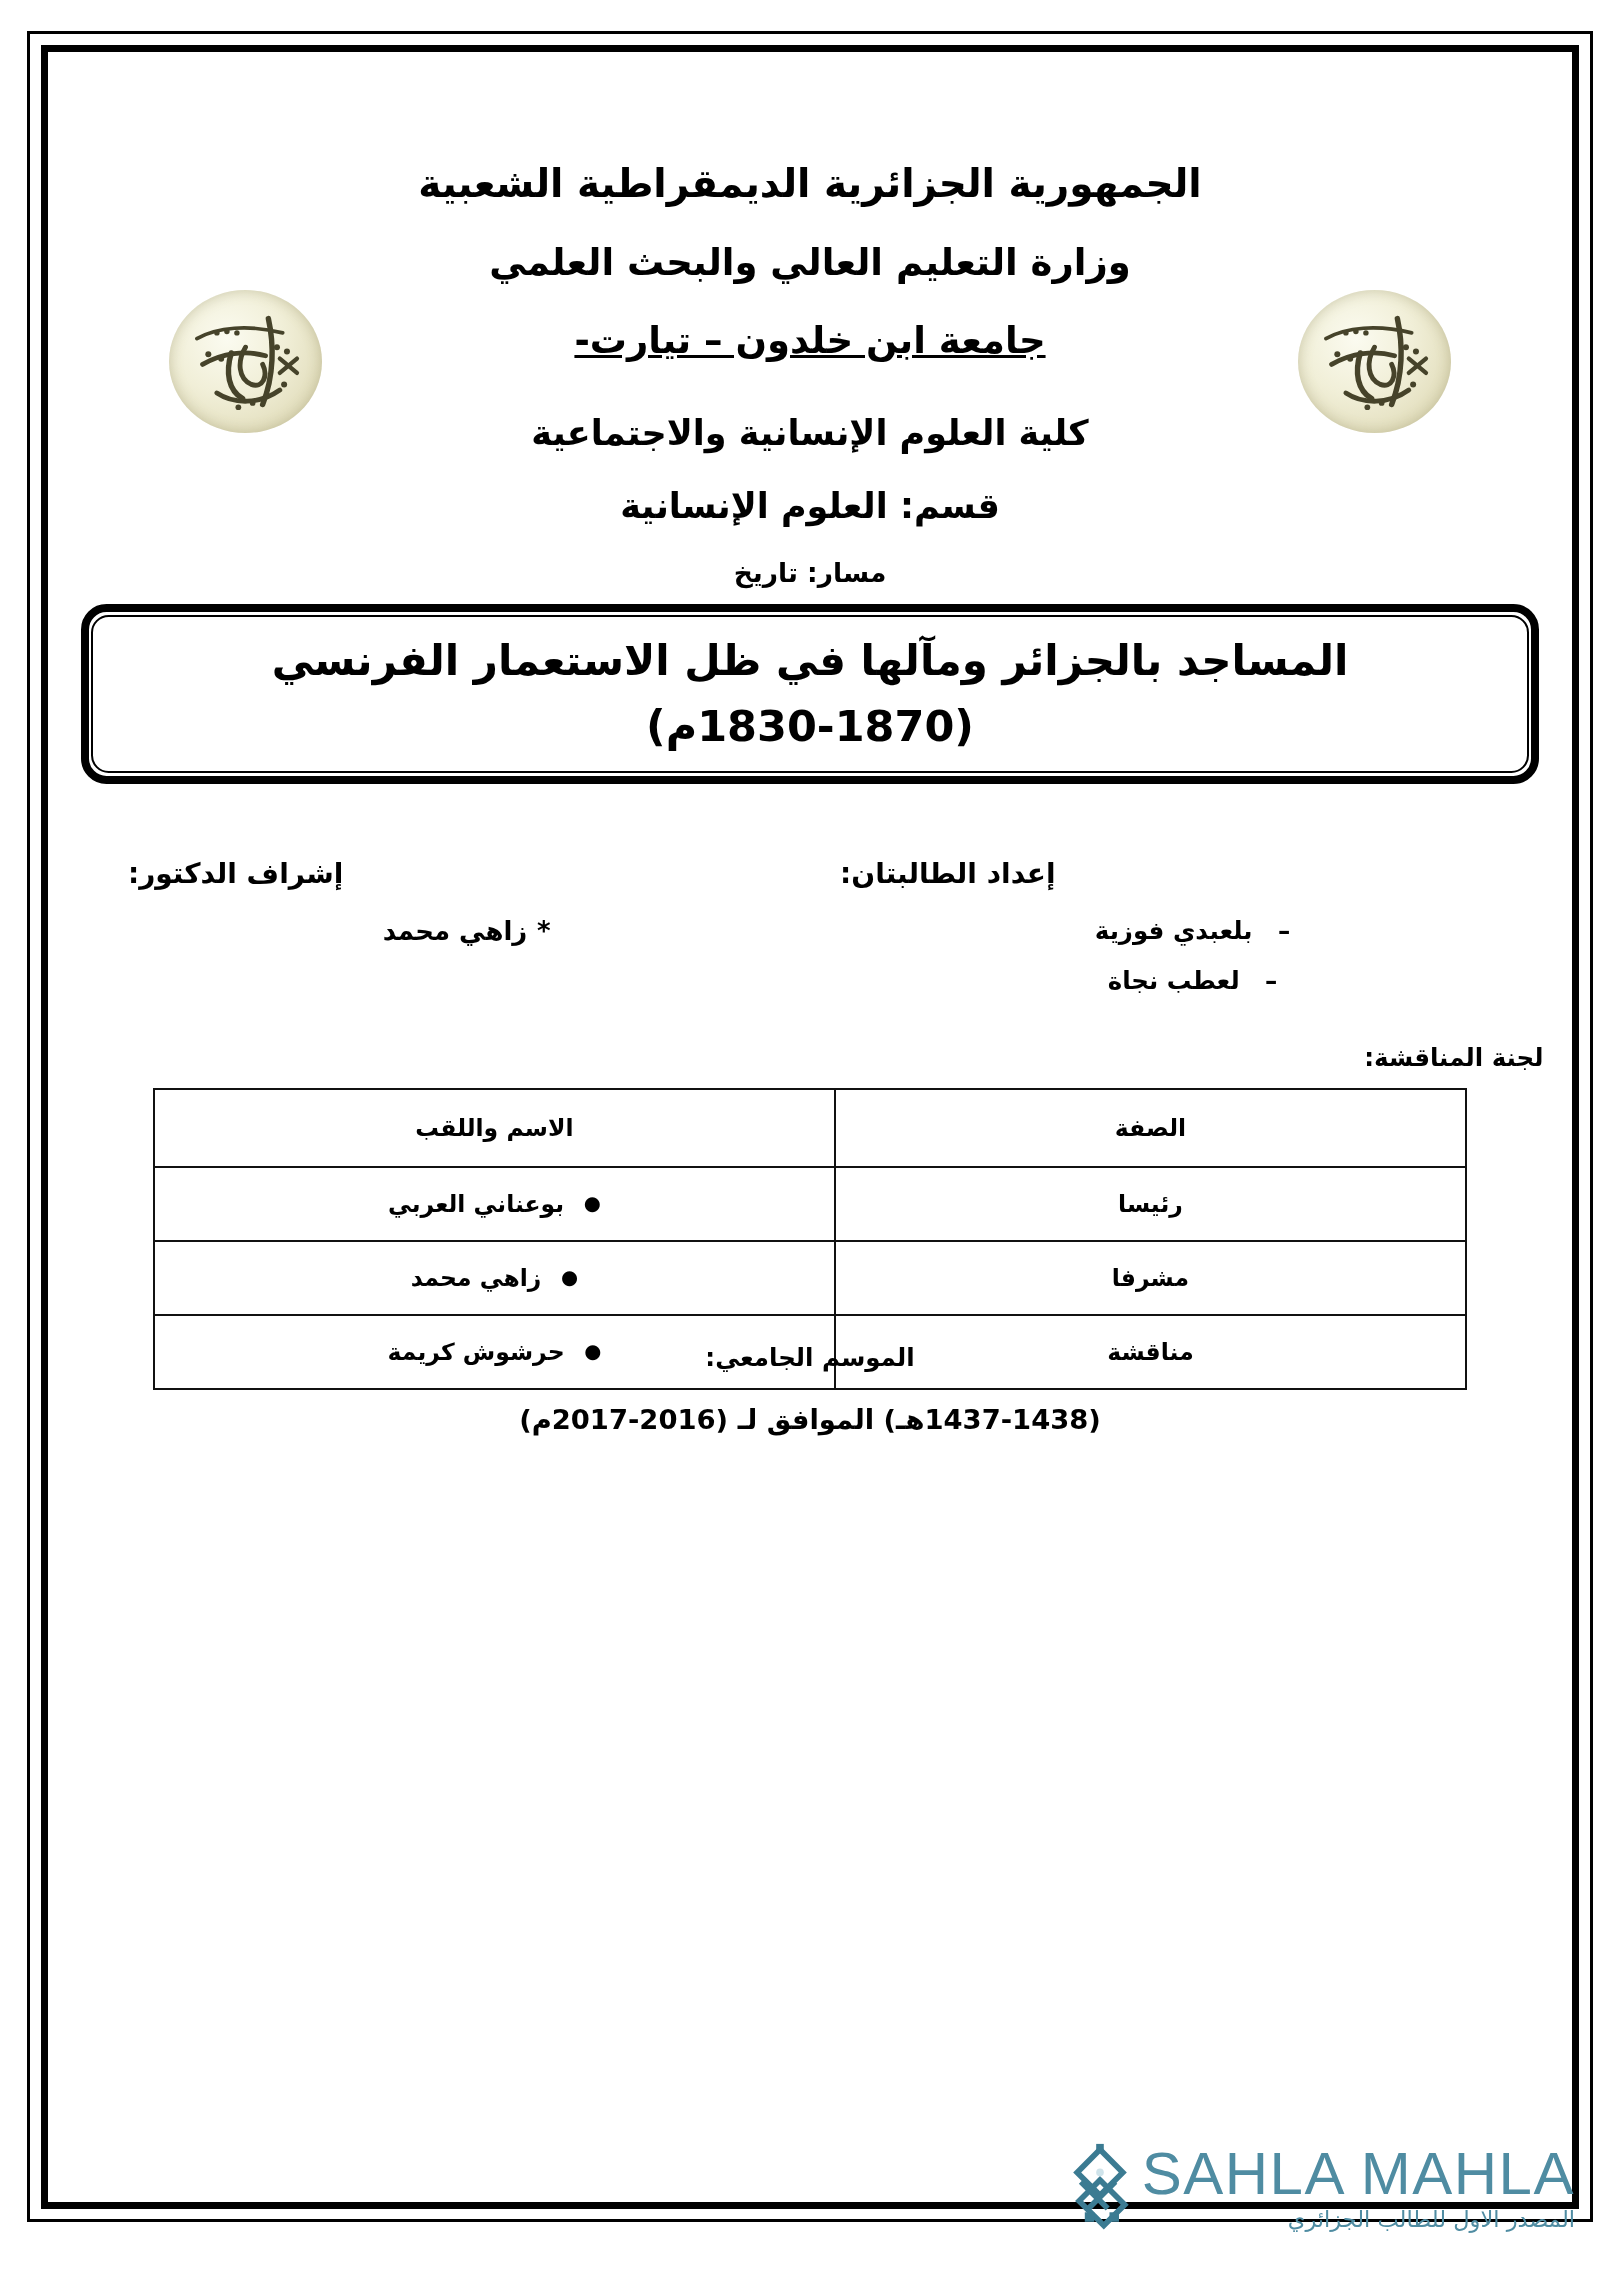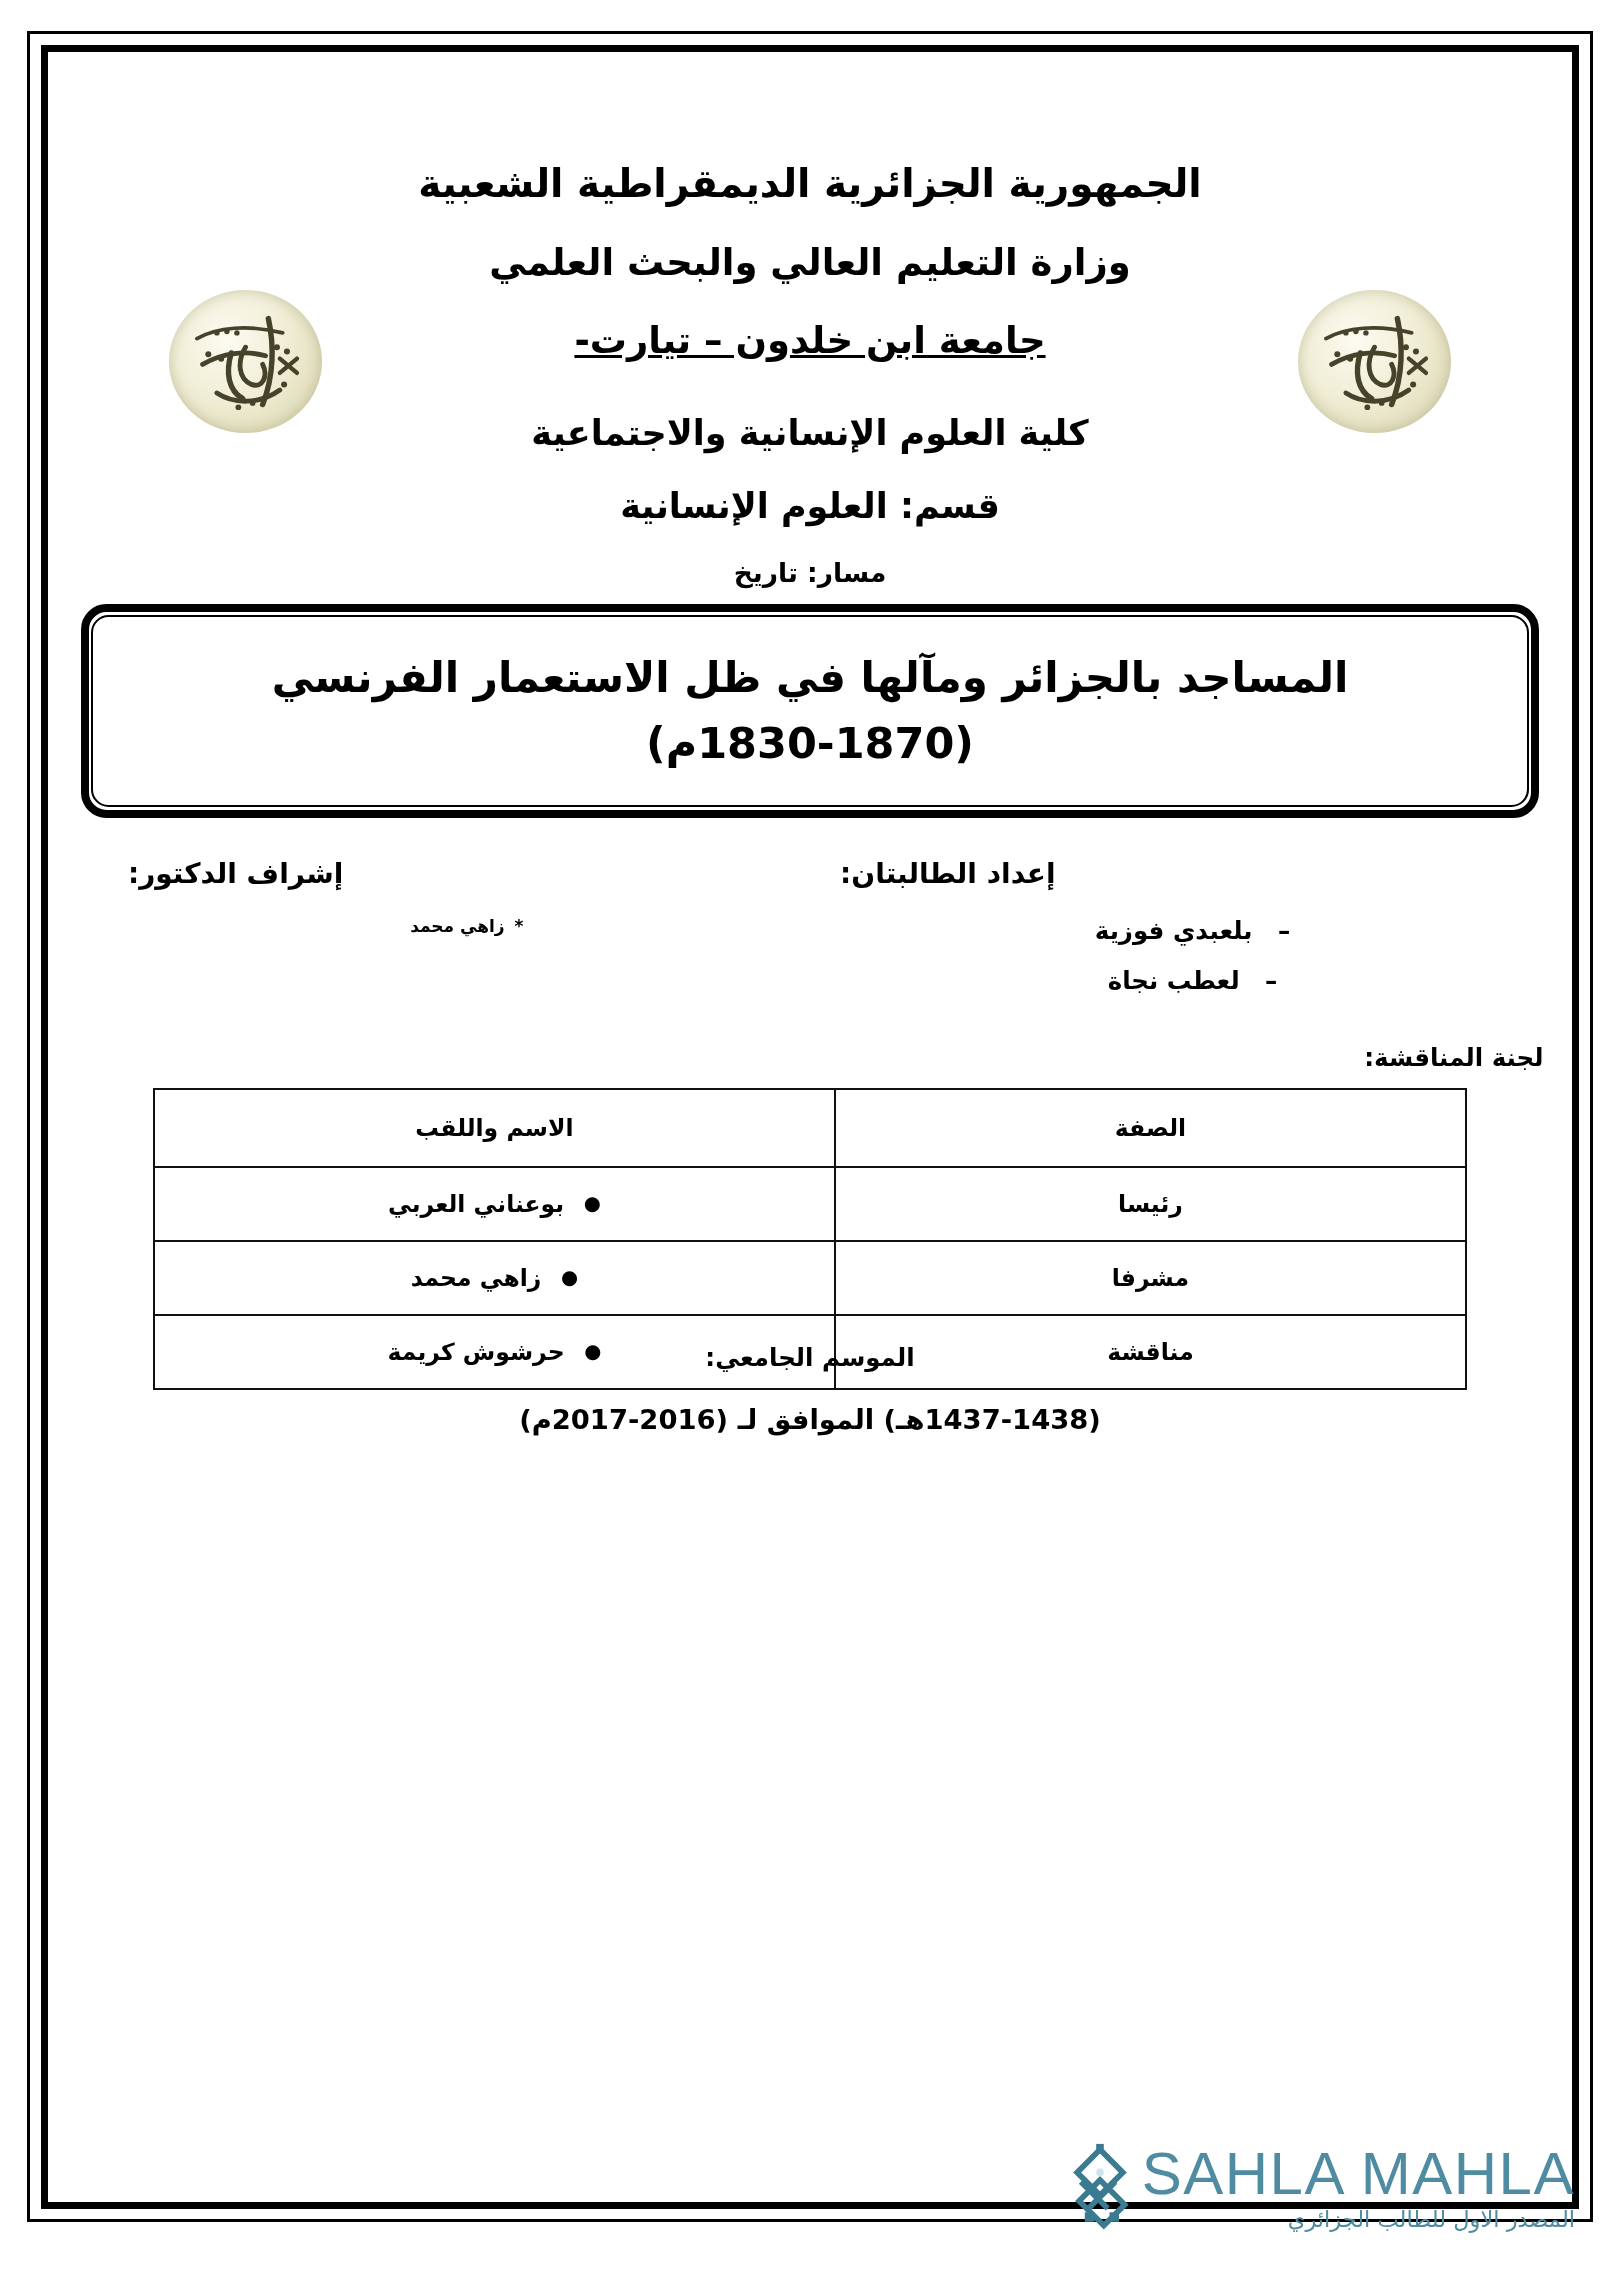--- a/index.html
+++ b/index.html
@@ -85,21 +85,21 @@
   .logo.left  { left: 110px;  top: 227px; }
   .logo.right { right: 110px; top: 227px; }
   .logo svg { display: block; width: 100%; height: 100%; }
 
   
   .title-box {
     position: absolute;
     left: 21.6px;
     right: 21.6px;
     top: 541px;
-    height: 214px;
+    height: 180px;
     border: 8.8px solid #000000;
     border-radius: 25.5px;
     box-sizing: border-box;
     background: #ffffff;
   }
   .title-box::after {
     content: "";
     position: absolute;
     left: 2.9px; right: 2.9px; top: 2.9px; bottom: 2.9px;
     border: 2px solid #000000;
@@ -158,21 +158,21 @@
     font-size: 24.5px;
     font-weight: bold;
     color: #000000;
     direction: rtl;
     text-align: center;
     margin-bottom: 21.6px;
     padding-left: 39px;
   }
   .student-item .dash { margin-left: 25.5px; }
   .supervisor-item {
-    font-size: 17px;
+    font-size: 26px;
     font-weight: bold;
     color: #000000;
     direction: rtl;
     text-align: center;
     padding-left: 25.5px;
   }
   .supervisor-item .star { margin-left: 9.8px; }
 
   
   .jury-head {

